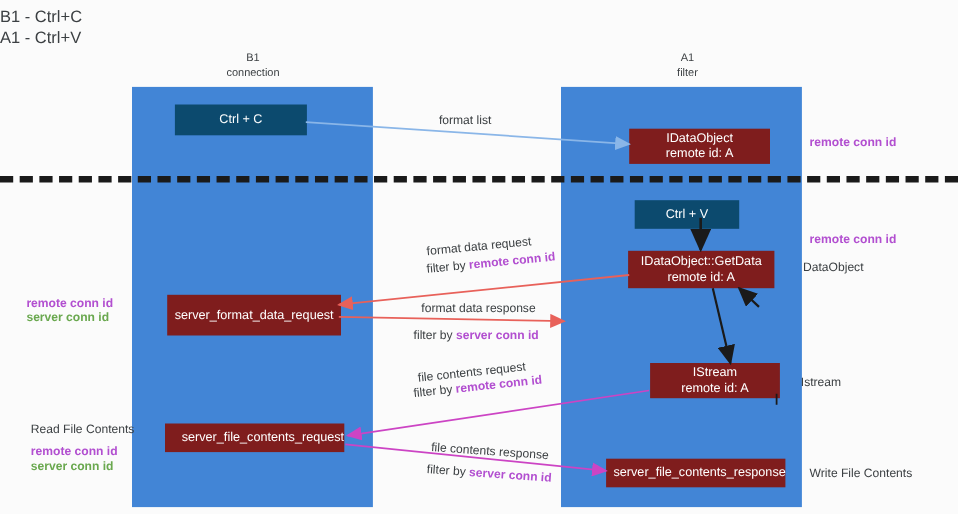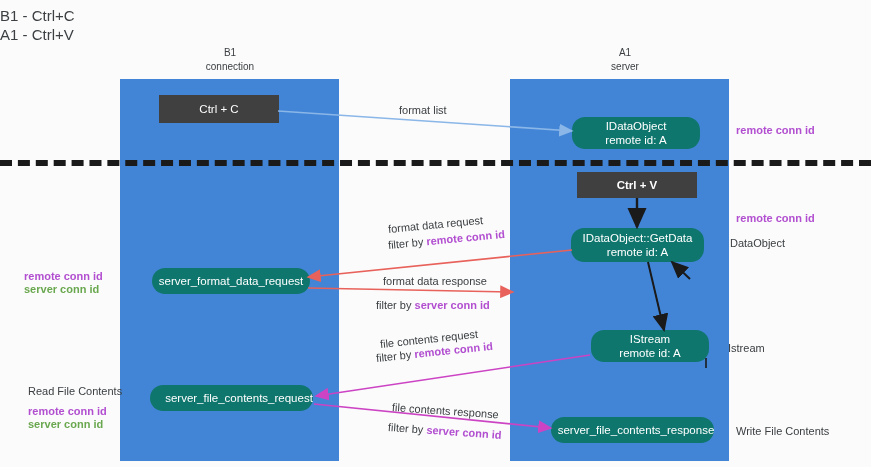--- a/index.html
+++ b/index.html
@@ -51,22 +51,22 @@
     align-items: center;
     justify-content: center;
     text-align: center;
     color: #ffffff;
     font-size: 11.5px;
     line-height: 14px;
     z-index: 6;
     white-space: pre-line;
     padding: 2px 4px;
   }
-  .node.green { background: #404040; }
-  .node.orange { background: #0f766e; border-radius: 13px; }
+  .node.green { background: #0c4a6e; }
+  .node.orange { background: #7f1d1d; }
 
   
   .sep {
     position: absolute;
     left: 0; right: 0;
     height: 0;
     border-top: 6px dashed #1a1a1a;
     z-index: 9;
   }
 
@@ -96,21 +96,21 @@
 <body>
 
 <div id="stage">
 
   <div class="title">B1 - Ctrl+C
 A1 - Ctrl+V</div>
 
   <div class="col-head" style="left:120px;top:46px;width:220px;">B1
 connection</div>
   <div class="col-head" style="left:510px;top:46px;width:230px;">A1
-server</div>
+filter</div>
 
   <div class="lane" style="left:120px;top:79px;width:219px;height:382px;"></div>
   <div class="lane" style="left:510px;top:79px;width:219px;height:382px;"></div>
 
   <svg class="wires" viewBox="0 0 871 467">
     <defs>
       <marker id="ar-blue" markerWidth="9" markerHeight="8" refX="8" refY="4" orient="auto">
         <path d="M0,0 L9,4 L0,8 z" fill="#8ab6e8"></path>
       </marker>
       <marker id="ar-red" markerWidth="9" markerHeight="8" refX="8" refY="4" orient="auto">
@@ -143,26 +143,26 @@
     <path d="M706,358 L706,368" stroke="#1a1a1a" stroke-width="1.6" fill="none"></path>
   </svg>
 
   <div class="sep" style="top:160px;"></div>
 
   <div class="node green" style="left:159px;top:95px;width:120px;height:28px;">Ctrl + C</div>
 
   <div class="node orange" style="left:572px;top:117px;width:128px;height:32px;">IDataObject
 remote id: A</div>
 
-  <div class="node green" style="left:577px;top:172px;width:120px;height:26px;font-weight:bold;">Ctrl + V</div>
+  <div class="node green" style="left:577px;top:182px;width:95px;height:26px;">Ctrl + V</div>
 
   <div class="node orange" style="left:571px;top:228px;width:133px;height:34px;">IDataObject::GetData
 remote id: A</div>
 
-  <div class="node orange" style="left:152px;top:268px;width:158px;height:26px;">server_format_data_request</div>
+  <div class="node orange" style="left:152px;top:268px;width:158px;height:37px;">server_format_data_request</div>
 
 
   <div class="node orange" style="left:591px;top:330px;width:118px;height:32px;">IStream
 remote id: A</div>
 
   <div class="node orange" style="left:150px;top:385px;width:163px;height:26px;padding-left:19px;">server_file_contents_request</div>
 
   <div class="node orange" style="left:551px;top:417px;width:163px;height:26px;padding-left:11px;">server_file_contents_response</div>
 
   <div class="lbl" style="left:399px;top:103px;">format list</div>

